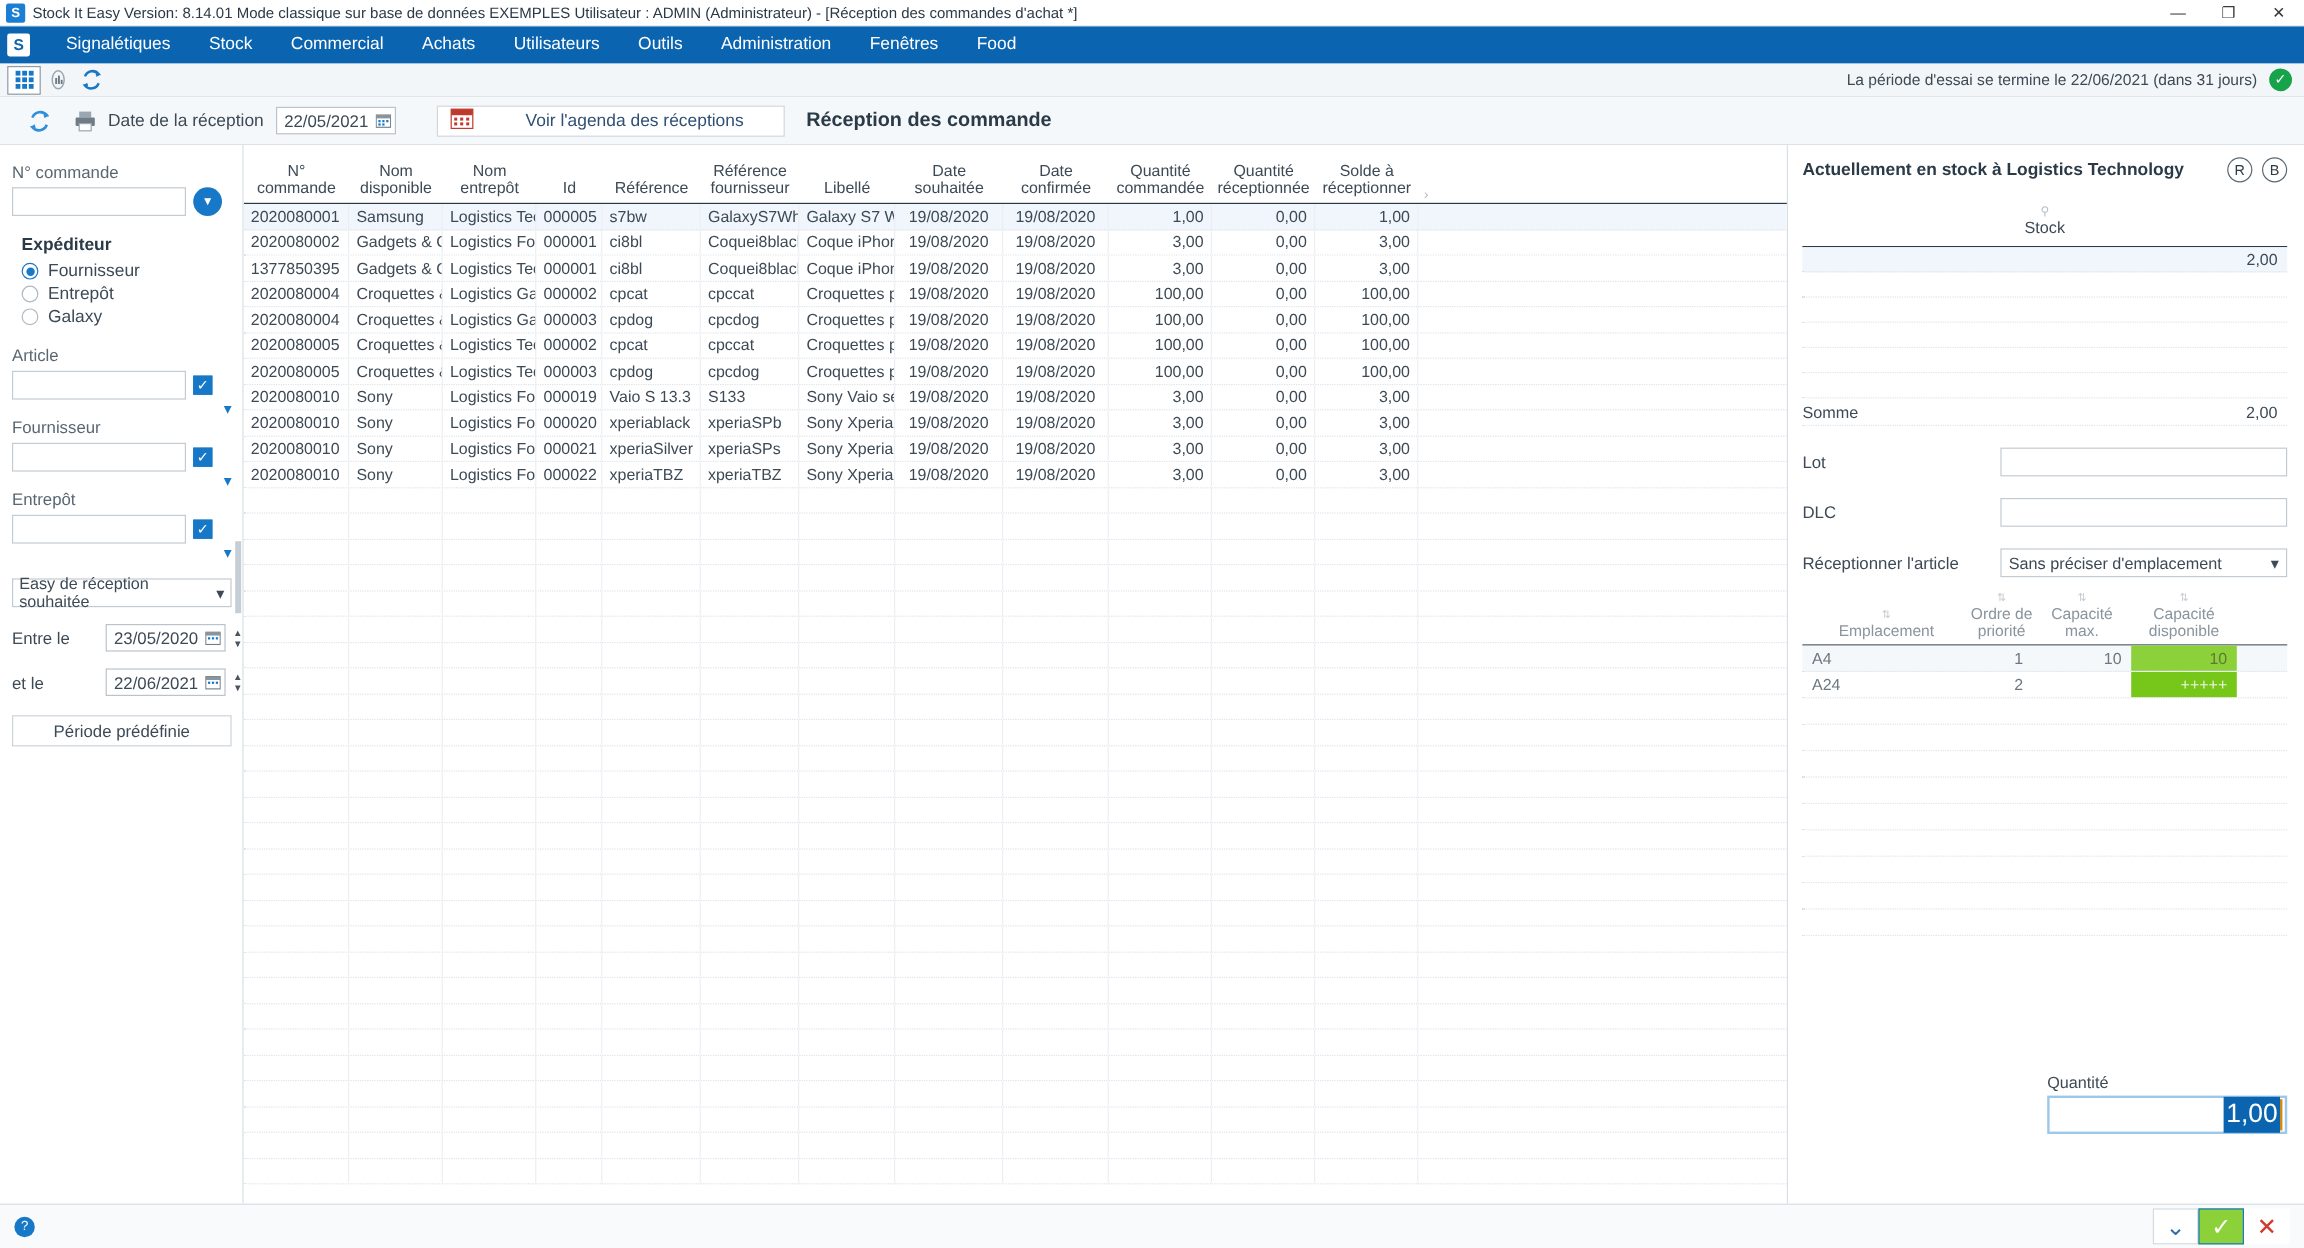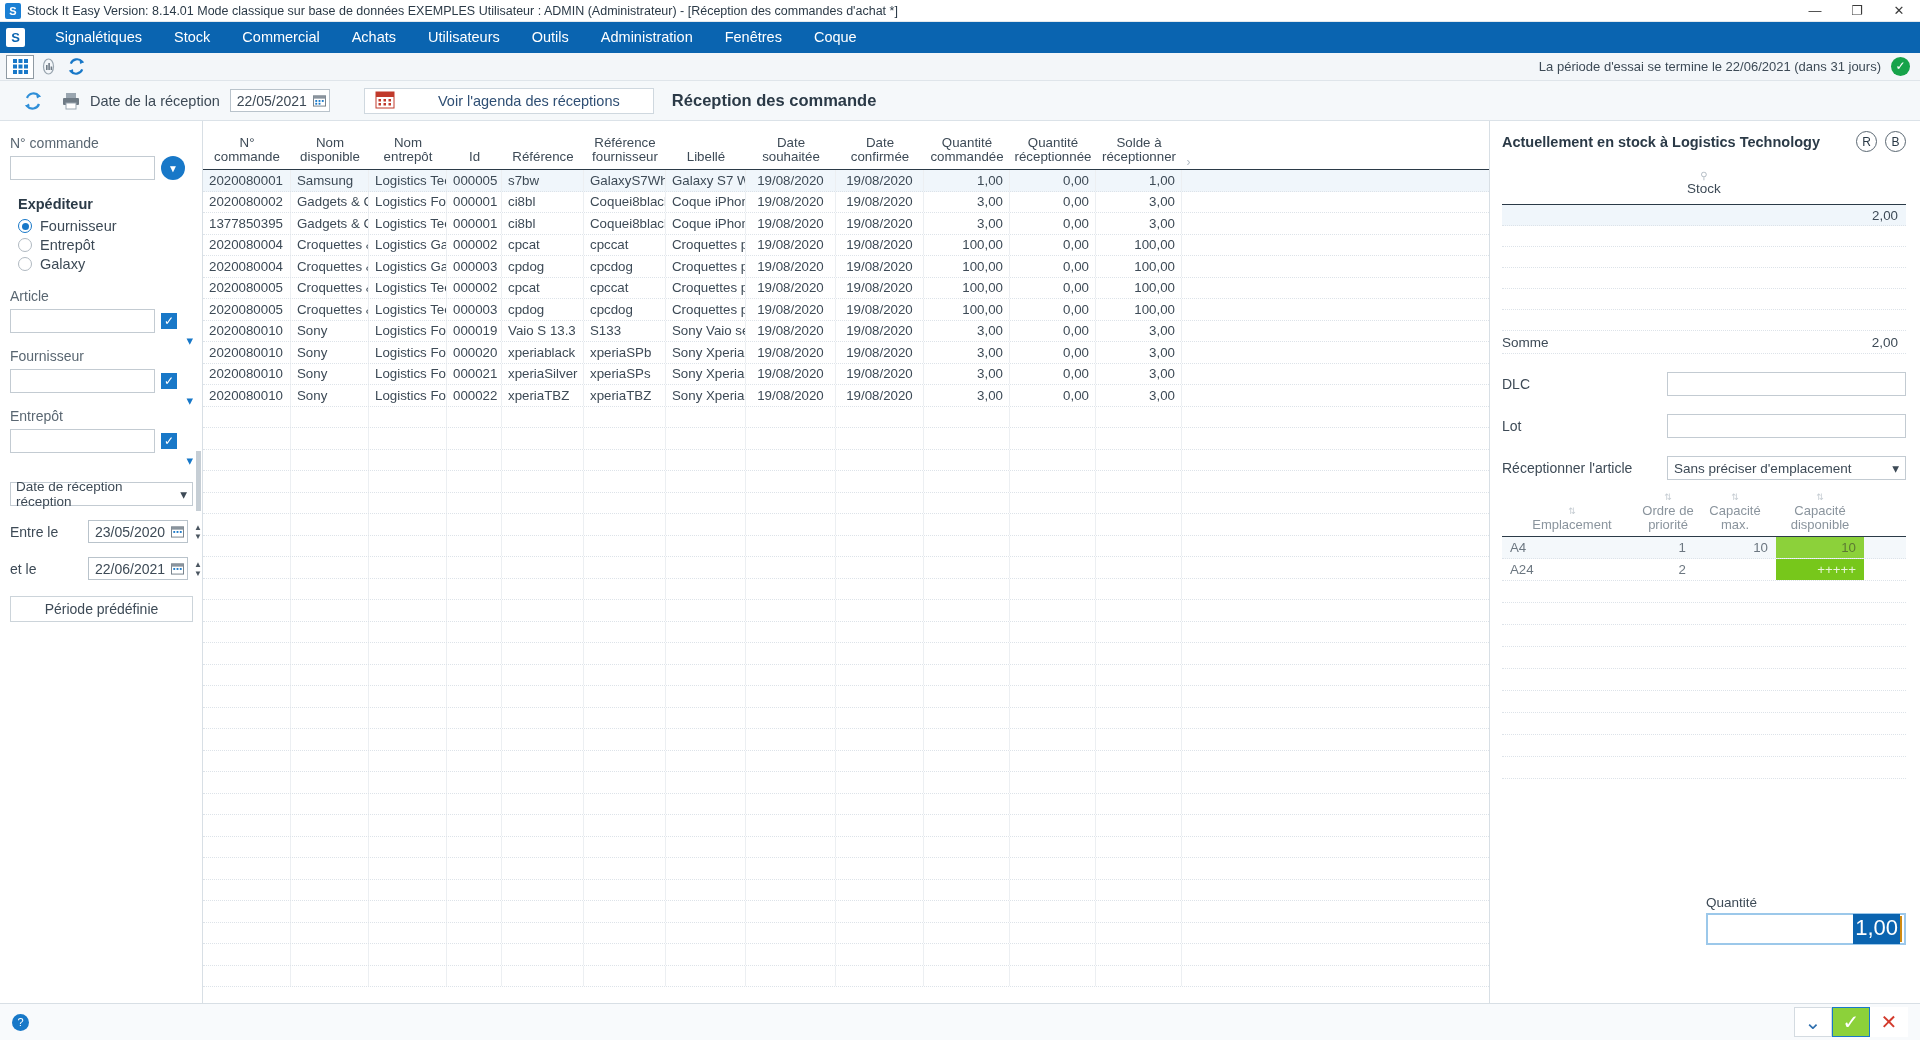--- a/index.html
+++ b/index.html
@@ -212,21 +212,21 @@
 <div class="menubar">
   <div class="logo">S</div>
   <div class="mi">Signalétiques</div>
   <div class="mi">Stock</div>
   <div class="mi">Commercial</div>
   <div class="mi">Achats</div>
   <div class="mi">Utilisateurs</div>
   <div class="mi">Outils</div>
   <div class="mi">Administration</div>
   <div class="mi">Fenêtres</div>
-  <div class="mi">Coque</div>
+  <div class="mi">Food</div>
 </div>
 
 <div class="icontoolbar">
   <div class="tb-ico sel">
     <svg width="17" height="17" viewBox="0 0 17 17">
       <rect x="1" y="1" width="4" height="4" fill="#1878c8"></rect>
         <rect x="6.5" y="1" width="4" height="4" fill="#1878c8"></rect>
         <rect x="12" y="1" width="4" height="4" fill="#1878c8"></rect>
       <rect x="1" y="6.5" width="4" height="4" fill="#1878c8"></rect>
         <rect x="6.5" y="6.5" width="4" height="4" fill="#1878c8"></rect>
@@ -343,21 +343,21 @@
     <div style="width:183px;text-align:right" class="chev">▾</div>
 
     <div class="field-label">Entrepôt</div>
     <div class="row-inline">
       <input type="text" value="" style="">
       <span class="chk">✓</span>
     </div>
     <div style="width:183px;text-align:right" class="chev">▾</div>
 
     <div class="select-box">
-      <span>Date de réception réception</span>
+      <span>Easy de réception souhaitée</span>
       <span>▾</span>
     </div>
 
     <div class="daterow">
       <span class="dl">Entre le</span>
       <span class="datebox" style="margin-left:0">
         <span>23/05/2020</span>
         <svg width="13" height="13" viewBox="0 0 14 14">
           <rect x="0.5" y="2" width="13" height="11" fill="#fff" stroke="#6f7b85"></rect>
             <rect x="0.5" y="2" width="13" height="3" fill="#8a949d"></rect>
@@ -966,25 +966,25 @@
         <div class="st-row"></div>
         <div class="st-row"></div>
         <div class="st-row"></div>
       </div>
     <div class="sum-row">
       <span>Somme</span>
       <span>2,00</span>
     </div>
 
     <div class="form-row">
+      <span class="fl">Lot</span>
+      <input class="fi" type="text" value="" style="">
+    </div>
+    <div class="form-row">
       <span class="fl">DLC</span>
-      <input class="fi" type="text" value="" style="">
-    </div>
-    <div class="form-row">
-      <span class="fl">Lot</span>
       <input class="fi" type="text" value="" style="">
     </div>
     <div class="form-row">
       <span class="fl">Réceptionner l'article</span>
       <span class="fs">
         <span>Sans préciser d'emplacement</span>
         <span>▾</span>
       </span>
     </div>
 

